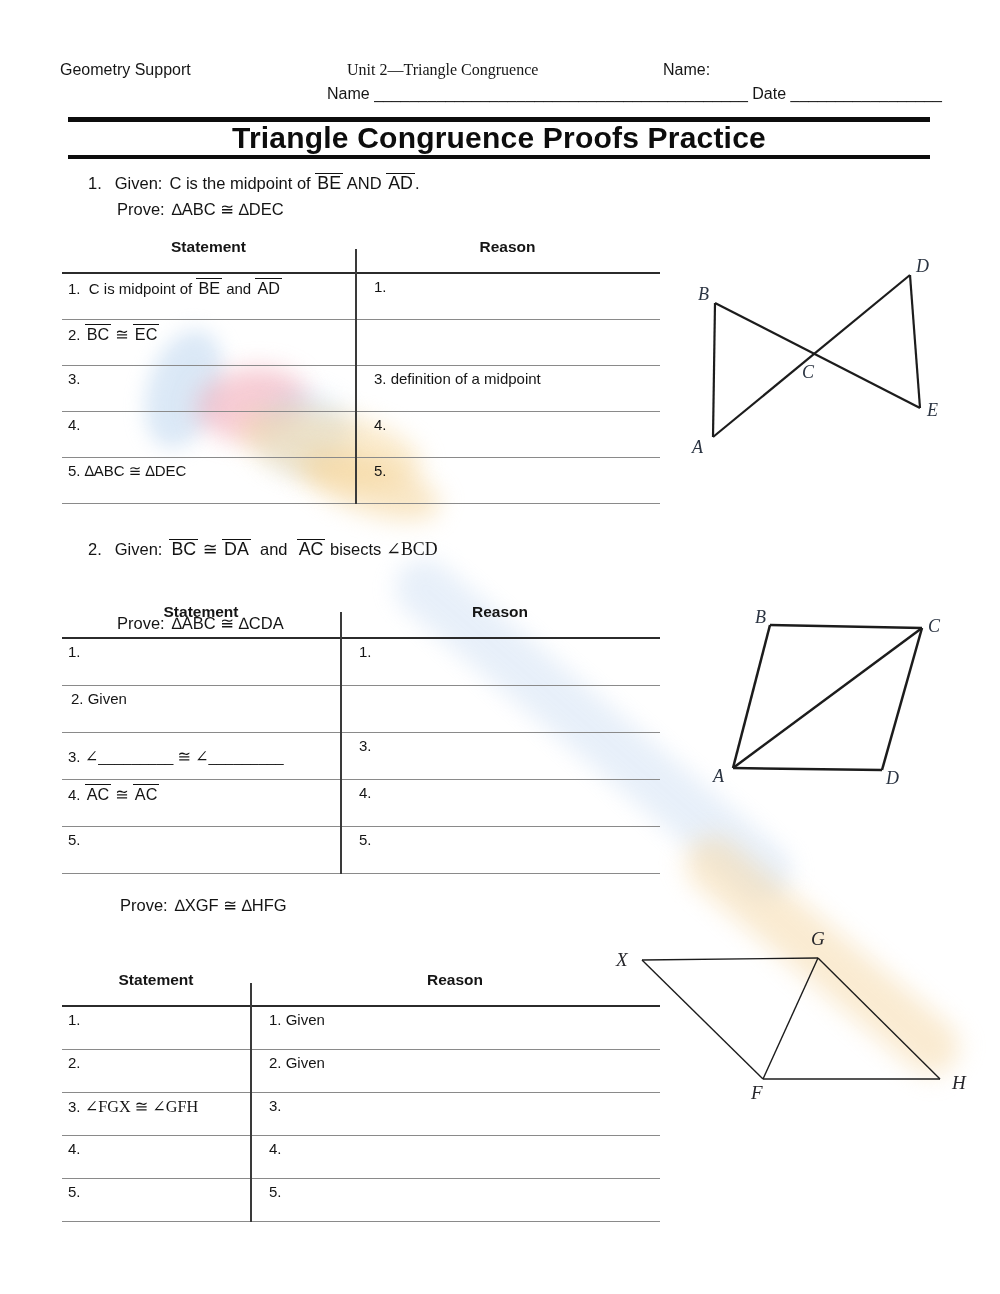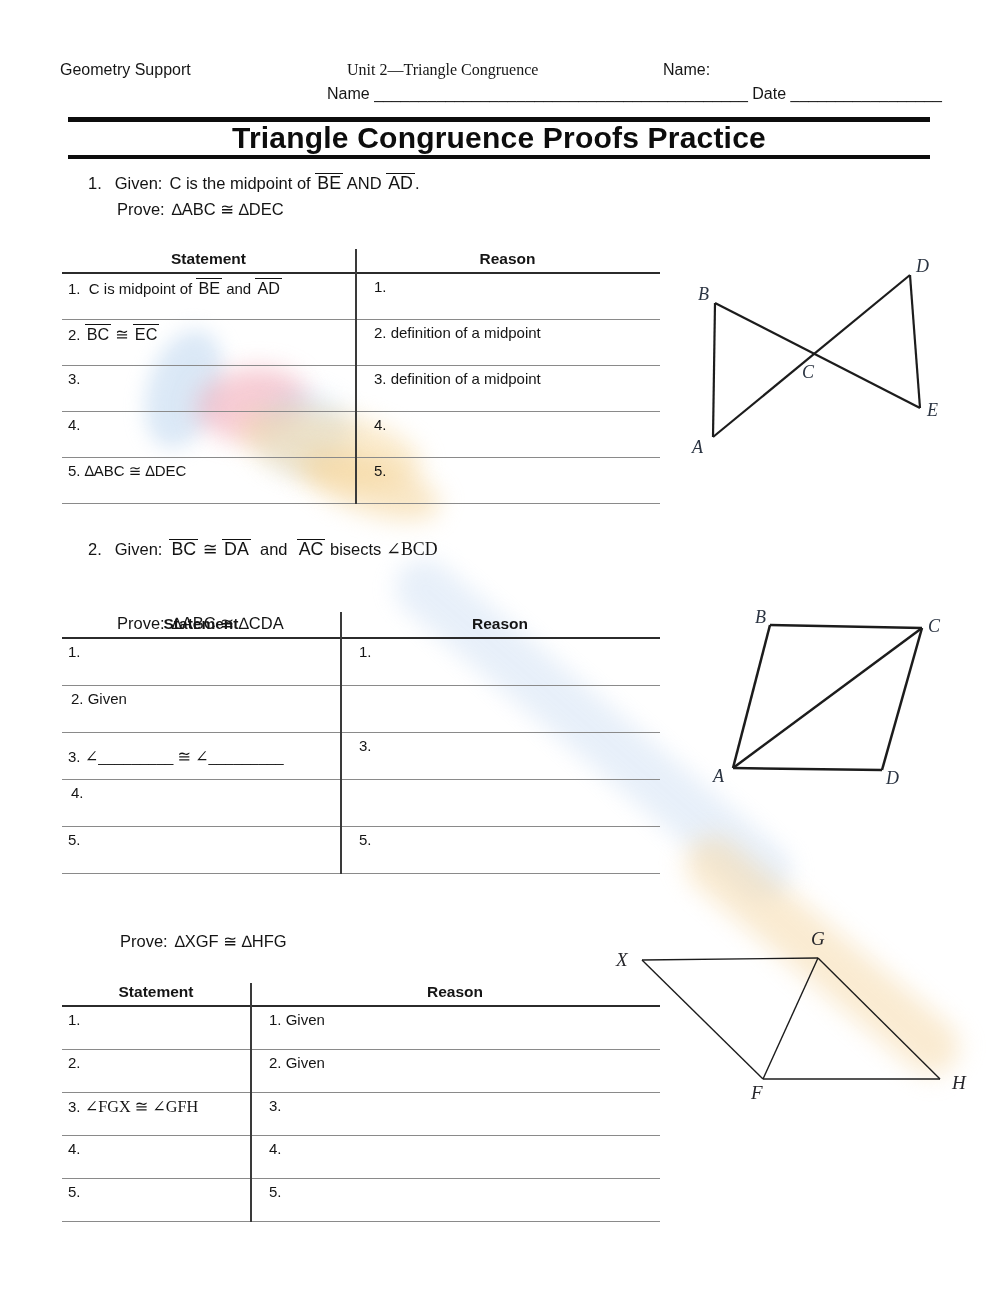--- a/index.html
+++ b/index.html
@@ -28,21 +28,21 @@
   .pnum{display:inline-block;margin-right:13px;}
   .blabel{font-weight:400;margin-right:7px;}
   
   .seg{white-space:pre;}
   .seg-math{font-family:"Liberation Serif","DejaVu Serif",serif;font-size:1.08em;}
   .seg-ovl{font-family:Liberation Sans, sans-serif;font-size:1.08em;
     display:inline-block;border-top:1.5px solid #111;padding:0 2px;line-height:1.12;}
   
   .ptable{position:absolute;width:598px;color:#151515;}
   .thead{display:flex;border-bottom:2px solid #2b2b2b;align-items:flex-end;}
-  .th{font-weight:700;font-size:15.5px;text-align:center;padding-bottom:4px;}
+  .th{font-weight:700;font-size:15.5px;text-align:center;padding-bottom:16px;}
   .trow{display:flex;border-bottom:1px solid #8a8a8a;}
   .trow:last-child{border-bottom:3px solid #3a3a3a;}
   .td{font-size:15px;padding:4px 4px 0 6px;overflow:hidden;white-space:nowrap;}
   .td.rs{padding-left:9px;}
   .vdiv{position:absolute;top:0;bottom:0;width:2px;background:#3a3a3a;}
   
   .t1{left:62px;top:249px;}  .t1 .thead{height:23px;} .t1 .trow{height:45px;}
   .t1 .th.st,.t1 .td.st{width:293px;} .t1 .th.rs,.t1 .td.rs{flex:1;} .t1 .vdiv{left:293px;}
   .t2{left:62px;top:612px;}  .t2 .thead{height:25px;} .t2 .trow{height:46px;}
   .t2 .th.st,.t2 .td.st{width:278px;} .t2 .th.rs,.t2 .td.rs{flex:1;} .t2 .vdiv{left:278px;}
@@ -90,21 +90,20 @@
     <div class="thead">
       <div class="th st">Statement</div>
       <div class="th rs">Reason</div>
     </div>
     <div class="trow">
         <div class="td st"><span class="seg">1.  C is midpoint of </span><span class="seg seg-ovl">BE</span><span class="seg"> and </span><span class="seg seg-ovl">AD</span></div>
         <div class="td rs"><span class="seg">1.</span></div>
       </div>
     <div class="trow">
         <div class="td st"><span class="seg">2. </span><span class="seg seg-ovl">BC</span><span class="seg seg-math"> ≅ </span><span class="seg seg-ovl">EC</span></div>
-        <div class="td rs"><span class="seg">2. definition of a midpoint</span></div>
       </div>
     <div class="trow">
         <div class="td st"><span class="seg">3.</span></div>
         <div class="td rs"><span class="seg">3. definition of a midpoint</span></div>
       </div>
     <div class="trow">
         <div class="td st"><span class="seg">4.</span></div>
         <div class="td rs"><span class="seg">4.</span></div>
       </div>
     <div class="trow">
@@ -143,20 +142,21 @@
         <div class="td rs"><span class="seg">1.</span></div>
       </div>
     <div class="trow">
         <div class="td rs"><span class="seg">2. Given</span></div>
       </div>
     <div class="trow">
         <div class="td st" style="padding-top:14px;"><span class="seg">3. </span><span class="seg seg-math">∠</span><span class="seg">_________</span><span class="seg seg-math"> ≅ </span><span class="seg seg-math">∠</span><span class="seg">_________</span></div>
         <div class="td rs"><span class="seg">3.</span></div>
       </div>
     <div class="trow">
+        <div class="td st"><span class="seg">4. </span><span class="seg seg-ovl">AC</span><span class="seg seg-math"> ≅ </span><span class="seg seg-ovl">AC</span></div>
         <div class="td rs"><span class="seg">4.</span></div>
       </div>
     <div class="trow">
         <div class="td st"><span class="seg">5.</span></div>
         <div class="td rs"><span class="seg">5.</span></div>
       </div>
     <div class="vdiv"></div>
   </div>
 
   <svg class="diag d12" style="left:705px;top:600px;" width="250" height="195" viewBox="0 0 250 195">
@@ -164,21 +164,21 @@
     <line x1="65" y1="25" x2="217" y2="28" stroke-width="2.5"></line>
     <line x1="217" y1="28" x2="177" y2="170" stroke-width="2.5"></line>
     <line x1="177" y1="170" x2="28" y2="168" stroke-width="2.5"></line>
     <line x1="28" y1="168" x2="217" y2="28" stroke-width="2.5"></line>
     <text class="dlabel" x="50" y="23">B</text>
     <text class="dlabel" x="223" y="32">C</text>
     <text class="dlabel" x="8" y="182">A</text>
     <text class="dlabel" x="181" y="184">D</text>
   </svg>
 
-  <div class="pline" style="left:120px;top:932px;">
+  <div class="pline" style="left:120px;top:896px;">
     <span class="blabel">Prove:</span><span><span class="seg">∆XGF ≅ ∆HFG</span></span>
   </div>
 
   <div class="ptable t3">
     <div class="thead">
       <div class="th st">Statement</div>
       <div class="th rs">Reason</div>
     </div>
     <div class="trow">
         <div class="td st"><span class="seg">1.</span></div>

